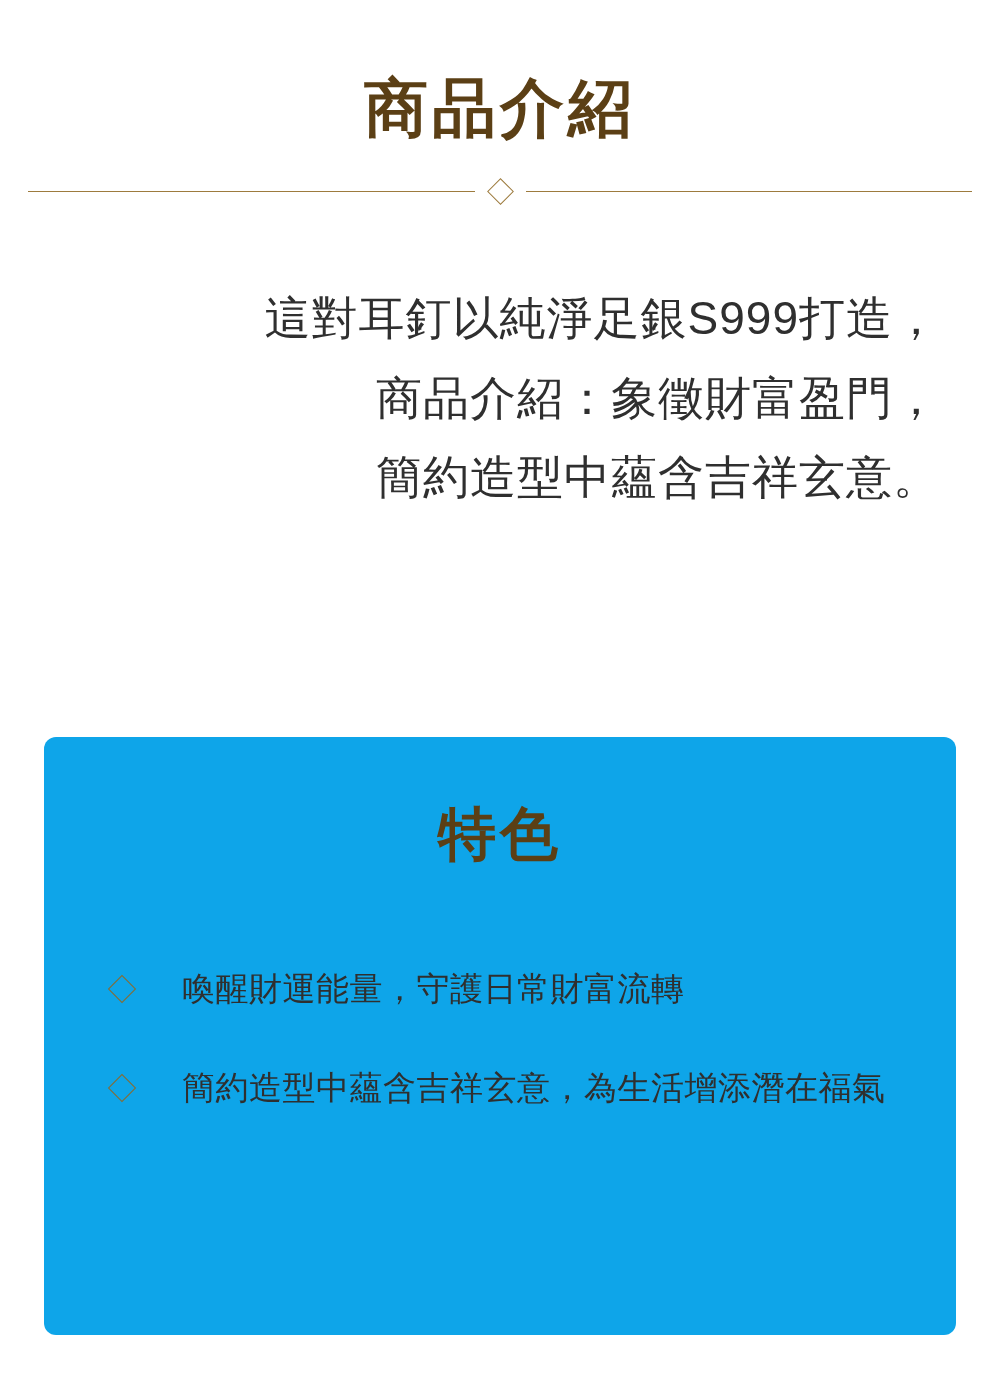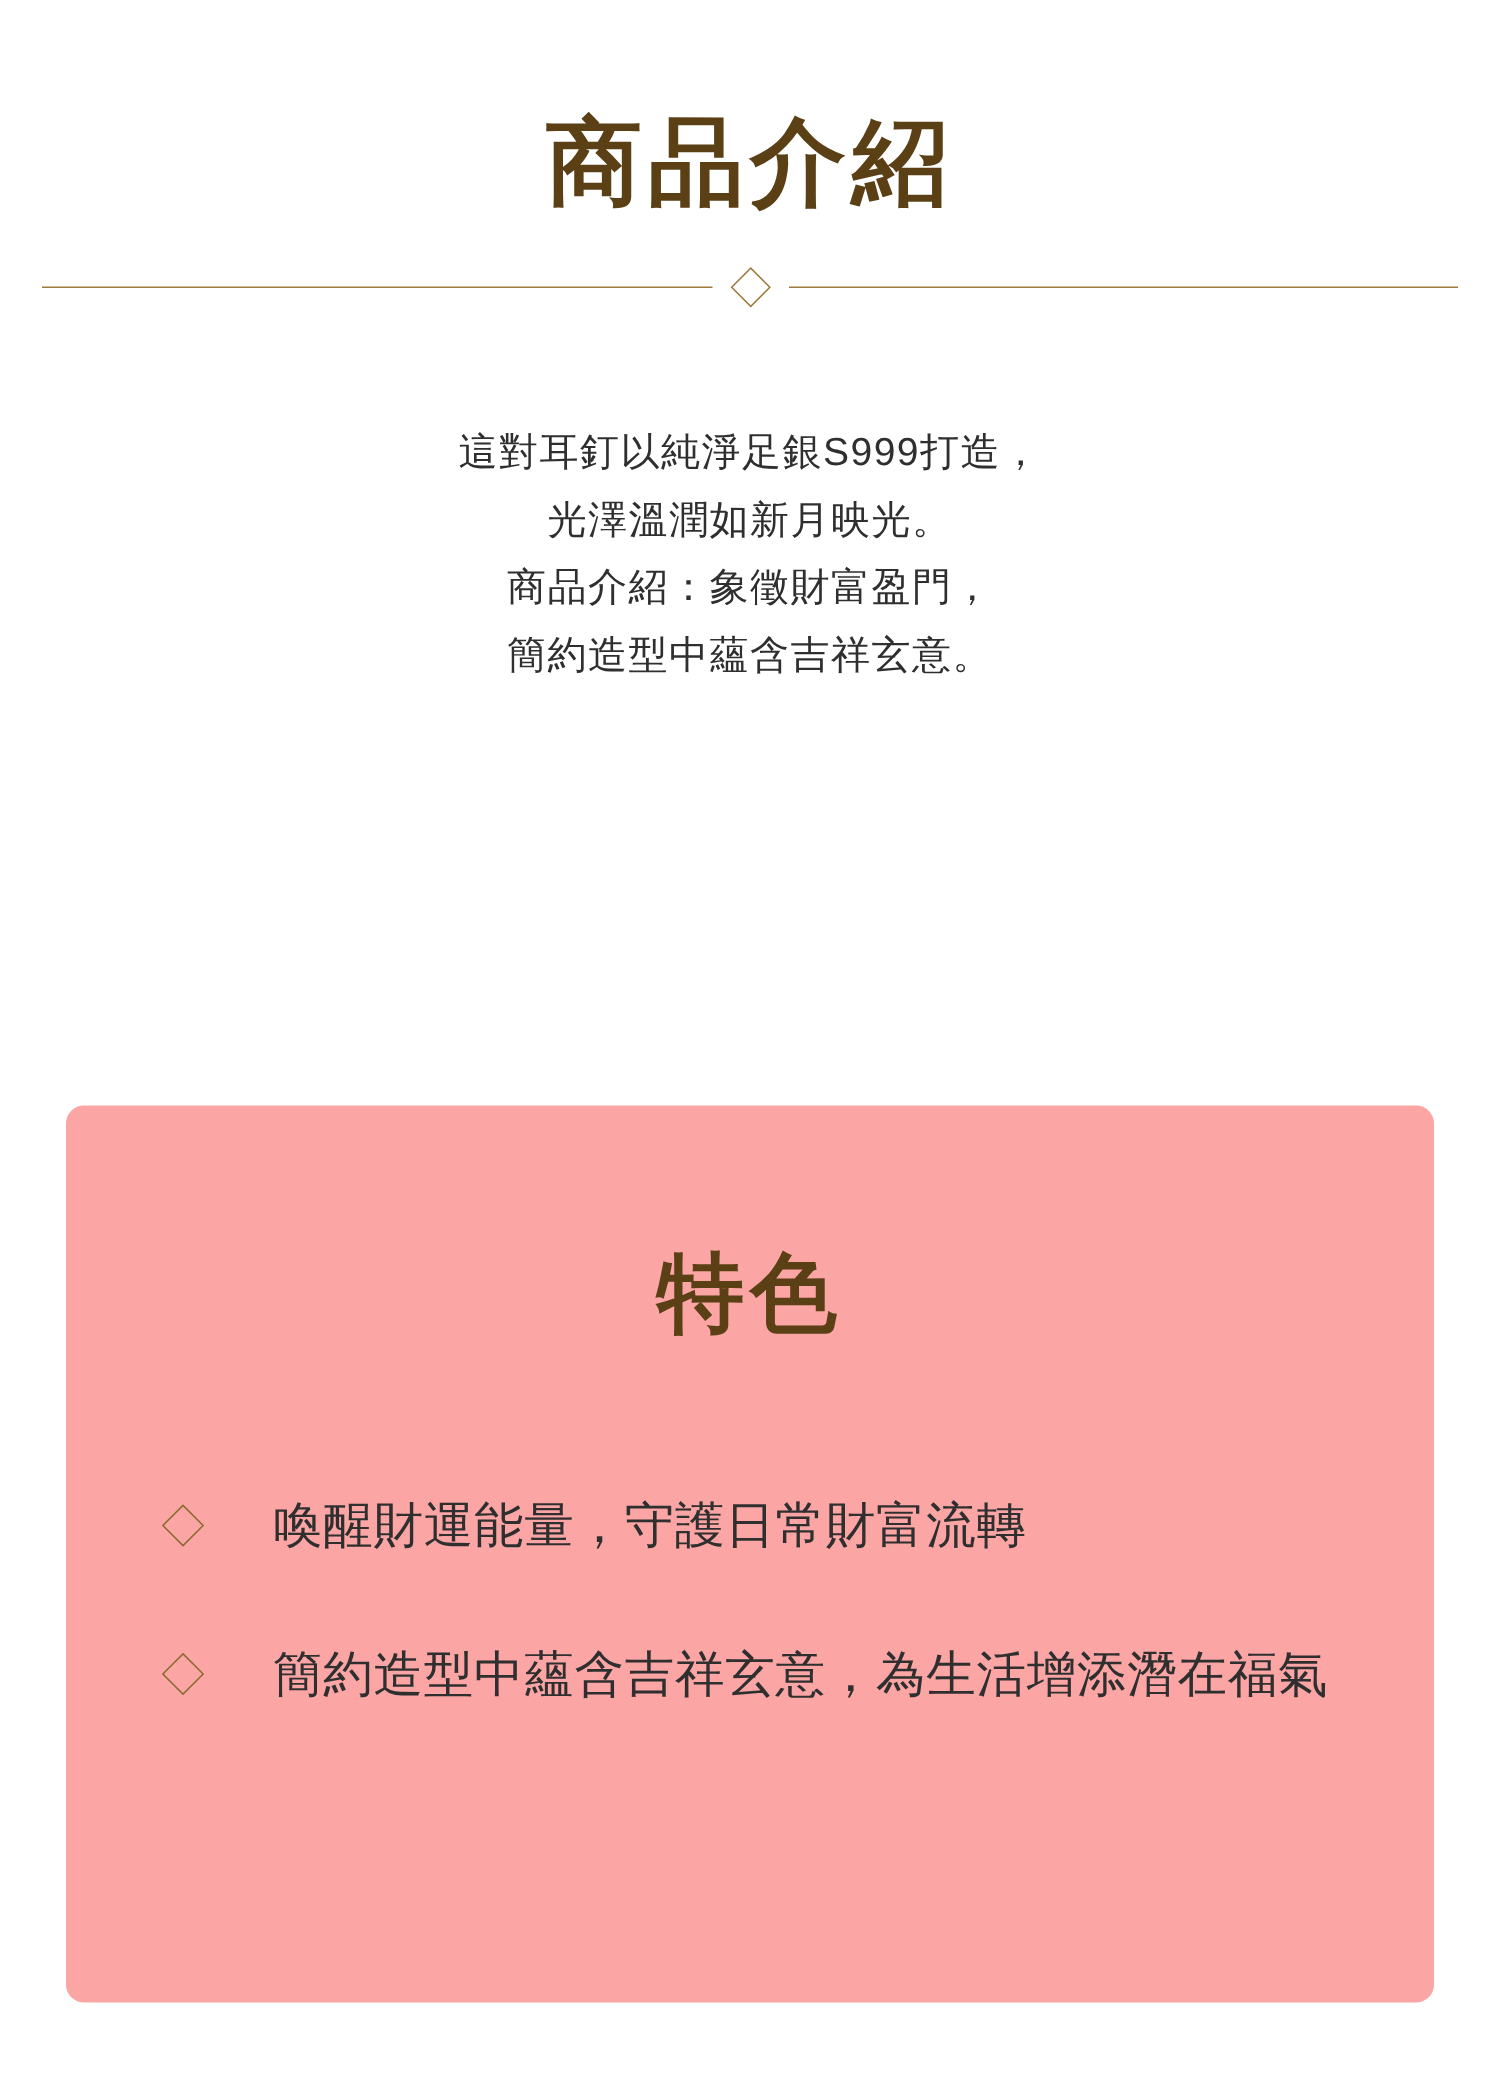--- a/index.html
+++ b/index.html
@@ -55,43 +55,43 @@
     height: 17px;
     border: 1.5px solid #9d7b3e;
     transform: rotate(45deg);
     margin: 0 16px;
     flex: 0 0 auto;
   }
 
   
   .intro {
     margin-top: 78px;
-    text-align: center;
-    font-size: 26px;
+    text-align: right;
+    font-size: 46px;
     line-height: 1.72;
     color: #2f2f2f;
     letter-spacing: 1px;
     padding: 0 60px;
   }
   .intro .line {
     display: block;
     white-space: nowrap;
   }
 
   
   .feature-panel {
     position: absolute;
     left: 44px;
     right: 44px;
     top: 737px;
     bottom: 52px;
-    background: #fca5a5;
+    background: #0ea5e9;
     border-radius: 12px;
     box-sizing: border-box;
-    padding: 80px 56px 40px 56px;
+    padding: 52px 56px 40px 56px;
   }
   .feature-title {
     text-align: center;
     font-family: "Liberation Serif", "DejaVu Serif", serif;
     font-weight: bold;
     font-size: 58px;
     letter-spacing: 4px;
     color: #5b3f15;
     margin: 14px 0 0 0;
     line-height: 1.1;
@@ -136,21 +136,20 @@
   </div>
 
   <div class="divider">
     <span class="line"></span>
     <span class="diamond"></span>
     <span class="line"></span>
   </div>
 
   <div class="intro">
     <span class="line">這對耳釘以純淨足銀S999打造，</span>
-    <span class="line">光澤溫潤如新月映光。</span>
     <span class="line">商品介紹：象徵財富盈門，</span>
     <span class="line">簡約造型中蘊含吉祥玄意。</span>
   </div>
 
   <div class="feature-panel">
     <h2 class="feature-title">特色</h2>
 
     <ul class="feature-list">
       <li class="feature-item">
         <span class="bullet"></span>

